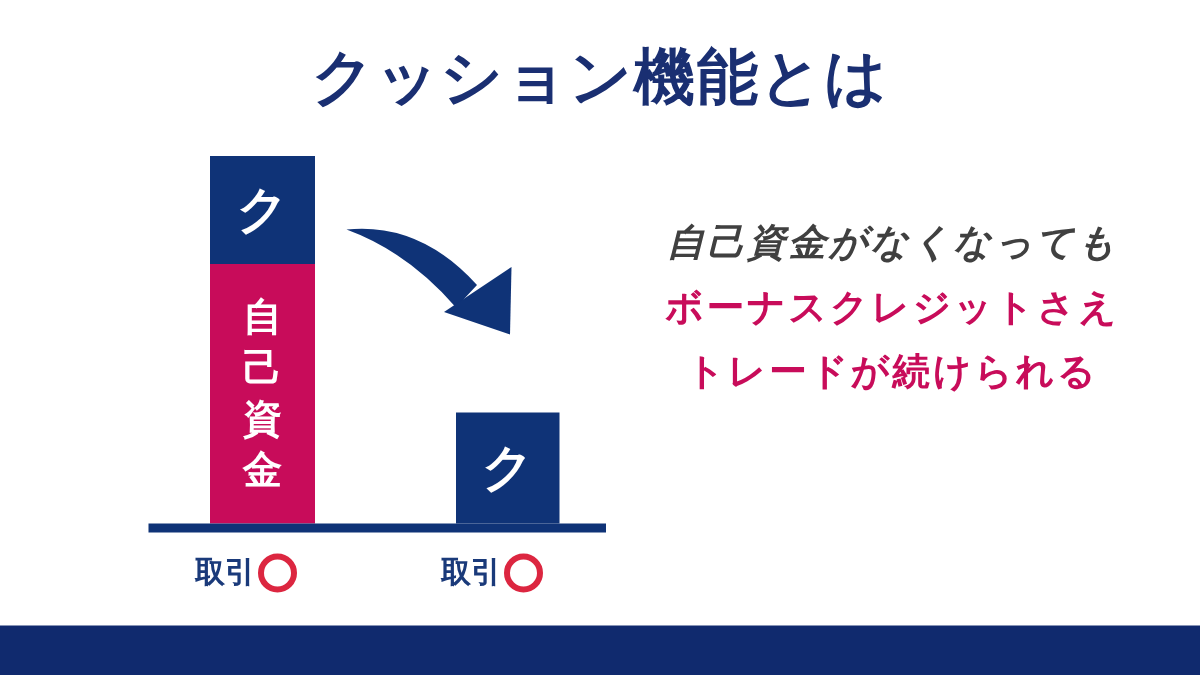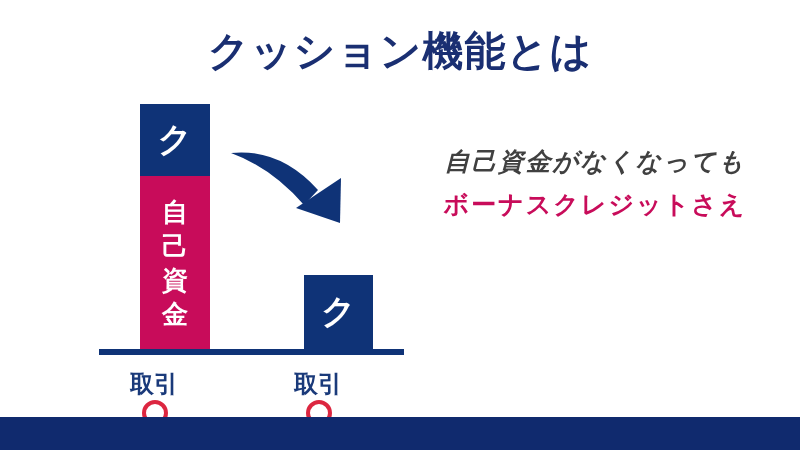--- a/index.html
+++ b/index.html
@@ -28,22 +28,22 @@
       position: absolute; left: 304px; top: 275px; width: 69px; height: 74px;
       background: #0f3377; color: #fff; font-size: 34px; font-weight: bold;
       display: flex; align-items: center; justify-content: center;
     }
     .baseline {
       position: absolute; left: 99px; top: 349px; width: 305px; height: 6px;
       background: #0f3377;
     }
     .arrow { position: absolute; left: 0; top: 0; }
     .label {
-      position: absolute; top: 368px; font-size: 24px; font-weight: bold;
-      color: #1a3a7a; display: flex; align-items: center; flex-direction: column;
+      position: absolute; top: 368px; font-size: 20px; font-weight: bold;
+      color: #1a3a7a; display: flex; align-items: center;
     }
     .label .circle {
       display: inline-block; width: 18px; height: 18px;
       border: 4px solid #dc2640; border-radius: 50%; margin-left: 2px;
     }
     .label-left { left: 130px; }
     .label-right { left: 294px; }
     .desc {
       position: absolute; left: 410px; top: 140px; width: 370px;
       text-align: center; font-size: 25px; font-weight: bold;
@@ -88,15 +88,16 @@
   <span class="circle"></span>
 </div>
 <div class="label label-right">
   <span>取引</span>
   <span class="circle"></span>
 </div>
 
 <div class="desc">
   <span class="line navy">自己資金がなくなっても</span>
   <span class="line pink">ボーナスクレジットさえ</span>
+  <span class="line pink">トレードが続けられる</span>
 </div>
 
 <div class="footer"></div>
 
 </body></html>

